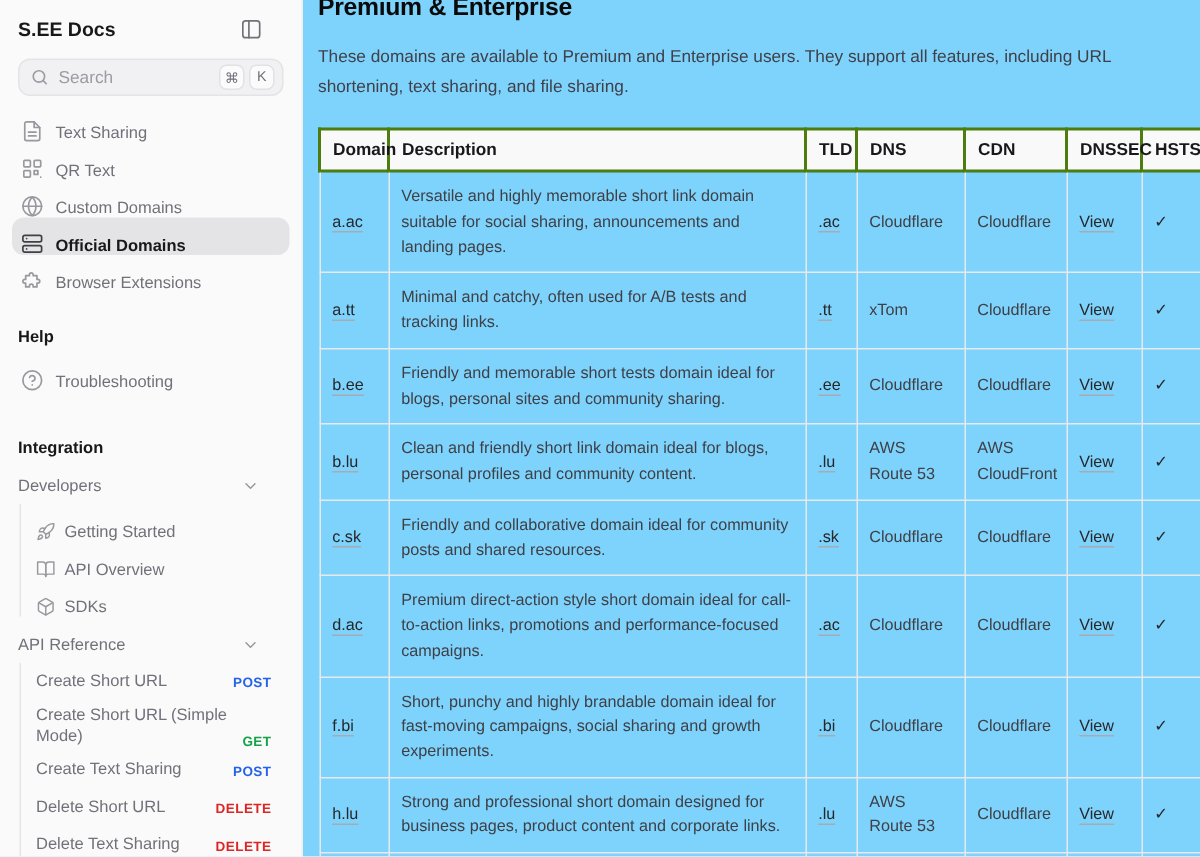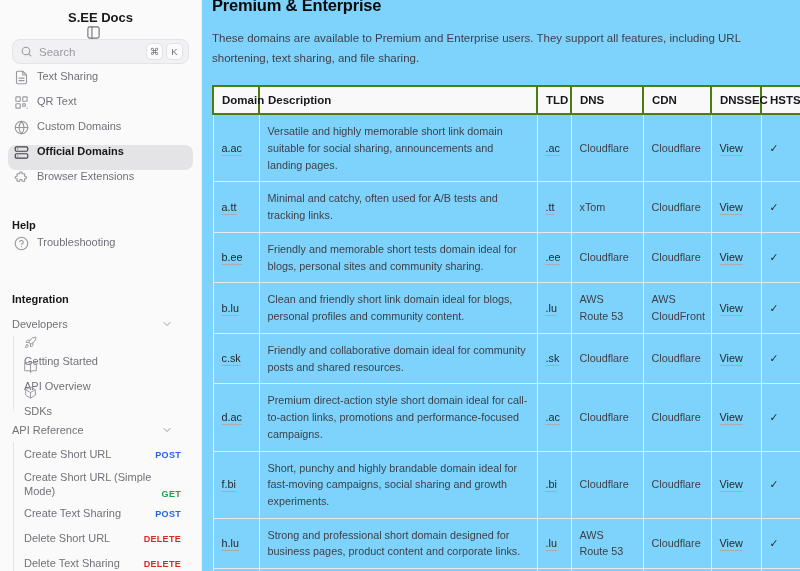--- a/index.html
+++ b/index.html
@@ -4,49 +4,49 @@
 <style>
   * { margin:0; padding:0; box-sizing:border-box; }
   html,body { width:800px; height:571px; overflow:hidden; background:#fff;
     font-family:"Liberation Sans", sans-serif; color:#3f3f46; }
   .app { display:flex; width:800px; height:571px; }
 
   
   .sidebar { width:202px; min-width:202px; height:571px; background:#fafafa;
     border-right:1px solid #ededf0; padding:8px 8px 0 8px; overflow:hidden; }
   .sb-header { display:flex; align-items:center; justify-content:space-between;
-    padding:2px 4px 2px 4px; height:22px;flex-direction:column; }
+    padding:2px 4px 2px 4px; height:22px; }
   .sb-title { font-size:13px; font-weight:700; color:#18181b; }
   .panel-icon { color:#71717a; display:flex; margin-right:14px; cursor:pointer; }
   .search { margin:9px 4px 6px 4px; height:25px; background:#f1f1f3;
     border:1px solid #e4e4e7; border-radius:8px; display:flex; align-items:center;
     padding:0 5px 0 7px; gap:6px; cursor:text; }
   .search .ph { font-size:11.5px; color:#9b9ba3; flex:1; }
   .search svg { color:#9b9ba3; }
   .kbds { display:flex; gap:3px; }
   kbd { font-family:"Liberation Sans", sans-serif; font-size:9.5px; color:#71717a;
     background:#fbfbfc; border:1px solid #e2e2e6; border-radius:5px; width:17px;
     height:17px; display:flex; align-items:center; justify-content:center; }
 
-  .sb-item { height:25px; display:flex; align-items:flex-start; gap:8px;
+  .sb-item { height:25px; display:flex; align-items:flex-end; gap:8px;
     padding:0 6px; border-radius:8px; font-size:11px; color:#71717a; cursor:pointer; }
   .sb-item .ic { display:flex; color:#98989f; }
   .sb-item.active { background:#e4e4e7; color:#18181b; font-weight:600; }
   .sb-item.active .ic { color:#3f3f46; }
 
   .sb-heading { font-size:11px; font-weight:700; color:#18181b; padding:0 4px;
     height:20px; display:flex; align-items:end; }
   .h-help { margin-top:16px; }
   .h-integration { margin-top:24px; }
   .group-toggle { height:25px; margin-top:6px; display:flex; align-items:center;
     justify-content:space-between; padding:0 4px; font-size:11px; color:#71717a;
     cursor:pointer; }
   .group-toggle .chev { color:#98989f; display:flex; margin-right:16px; }
   .subgroup { margin-left:5px; border-left:1px solid #e5e5e8; padding-left:8px; }
-  .subgroup .sb-item { padding:0 2px; gap:6px;flex-direction:column; }
+  .subgroup .sb-item { padding:0 2px; gap:6px; }
   .api-item { min-height:25px; display:flex; align-items:center; gap:6px;
     padding:2px 2px; font-size:11px; color:#71717a; cursor:pointer; }
   .api-item .lbl { flex:1; line-height:1.3; }
   .method { font-size:9px; font-weight:700; letter-spacing:.3px; margin-right:10px; }
 
   
   .main { flex:1; background:#7dd3fc; padding:0 0 0 10px; overflow:hidden; }
   h1 { font-size:16.5px; font-weight:700; color:#0a0a0a; margin-top:-4px;
     letter-spacing:-.2px; }
   .intro { font-size:11.5px; line-height:1.75; color:#40404a; max-width:585px;

